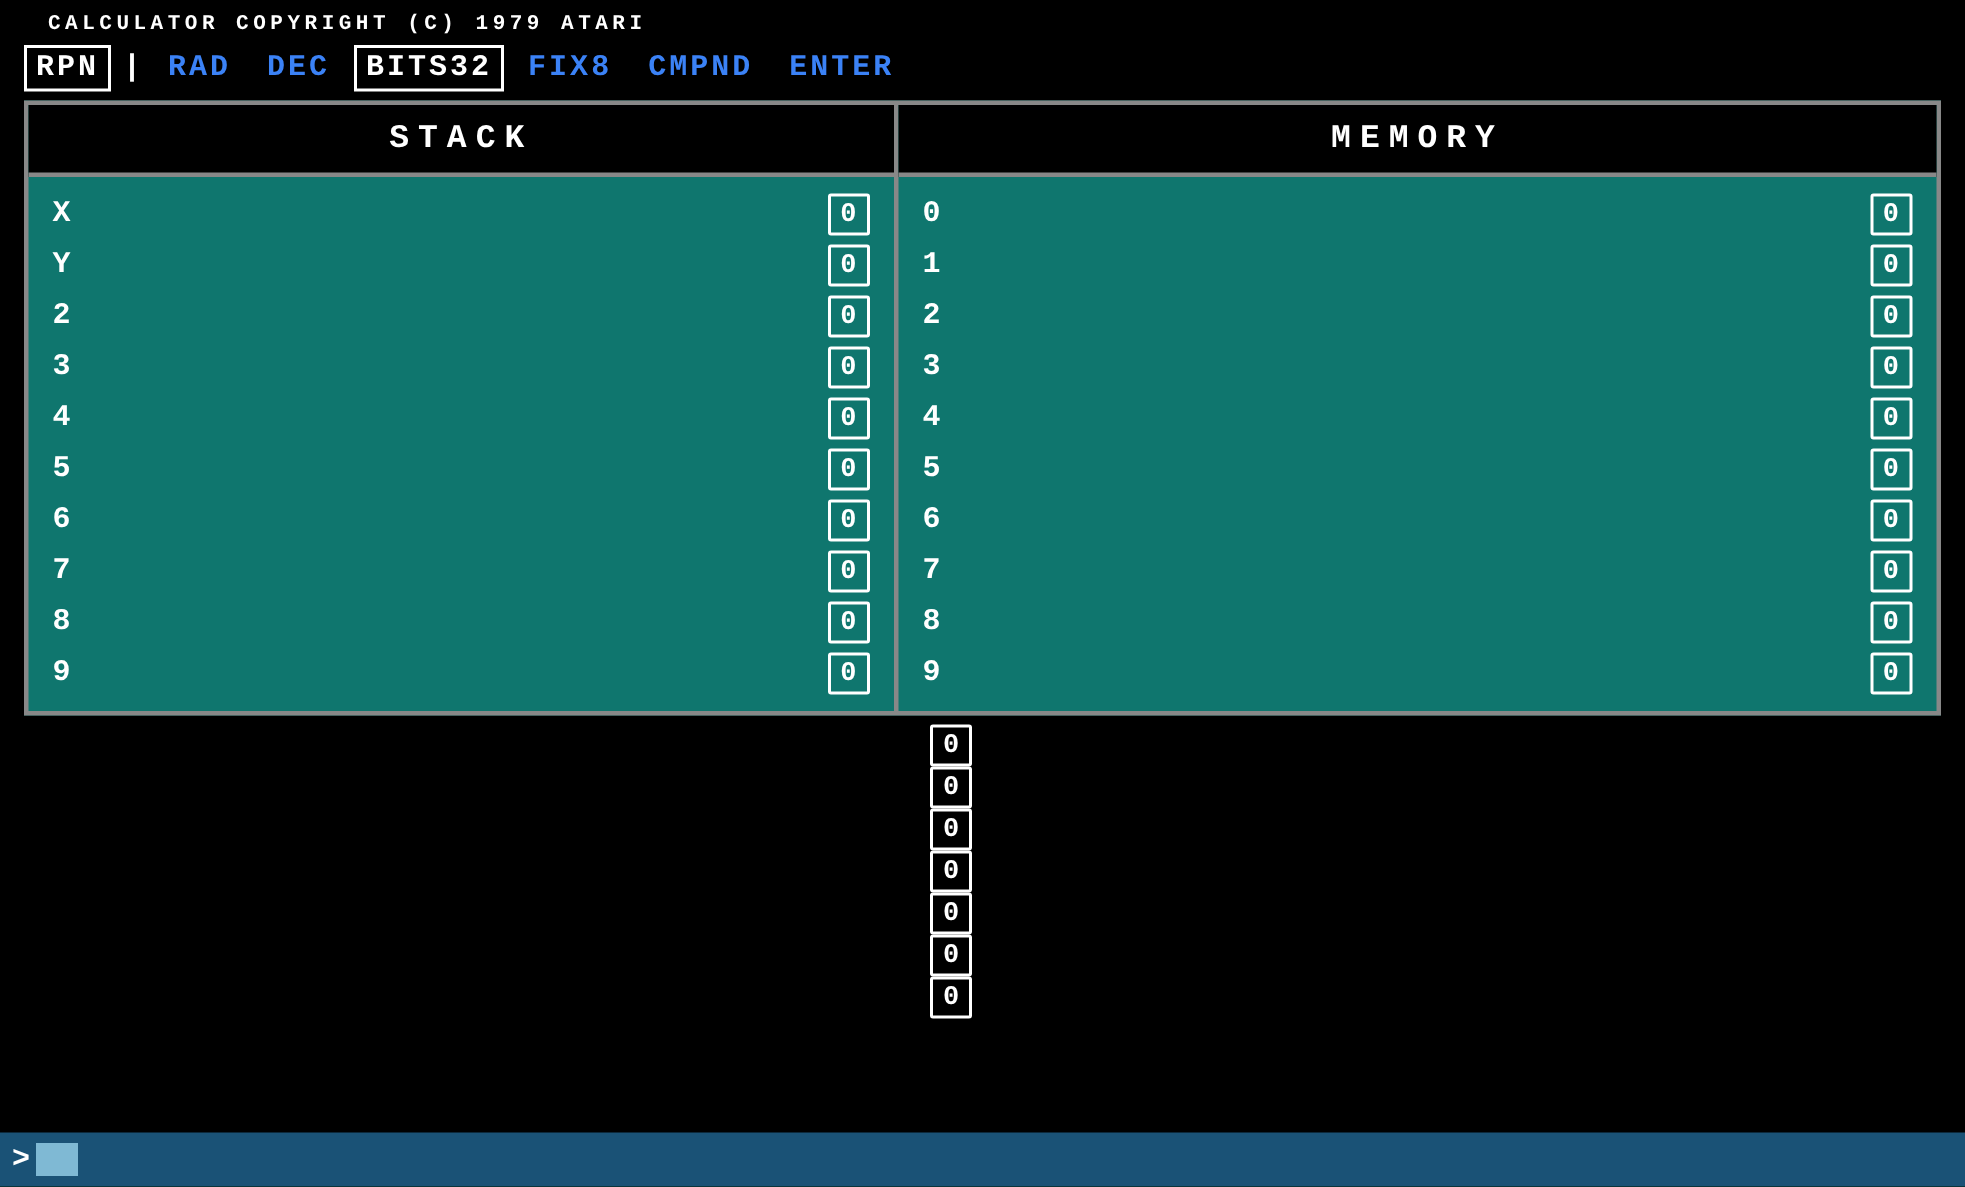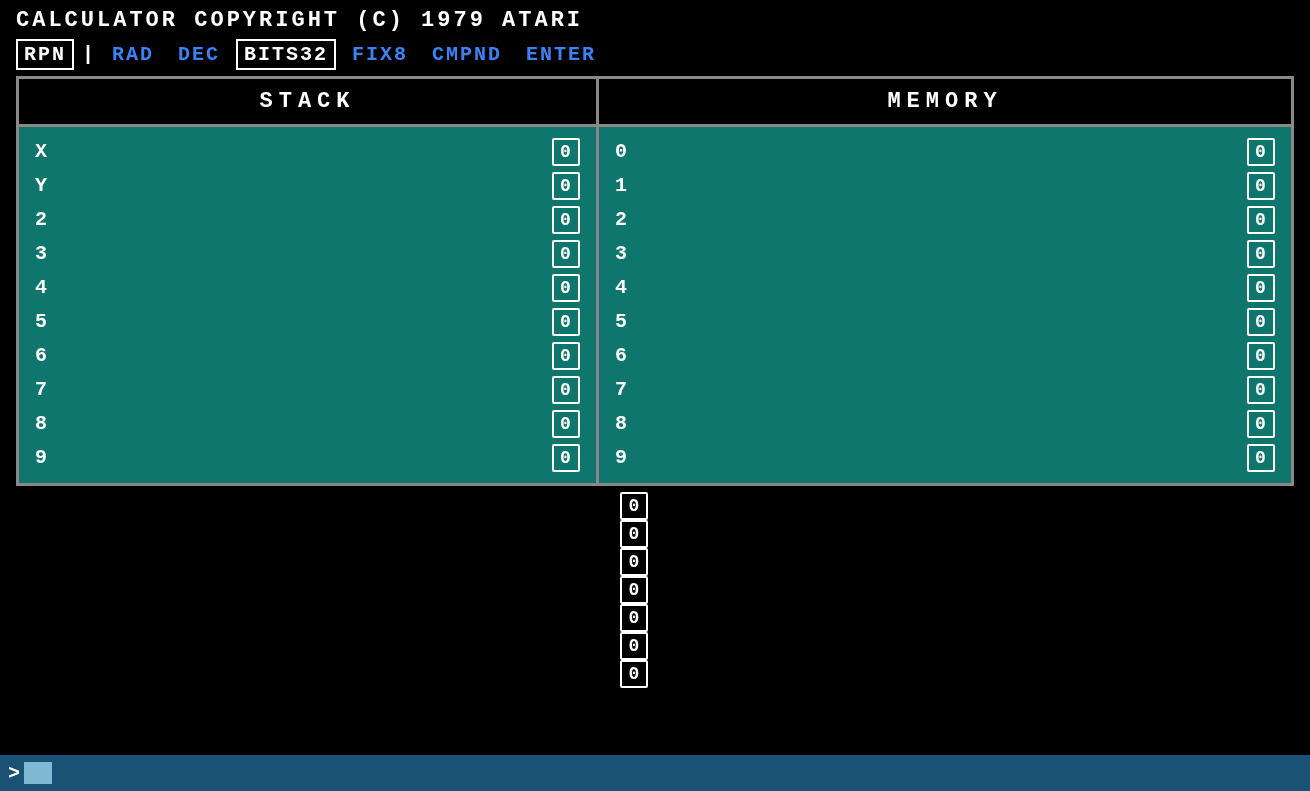--- a/index.html
+++ b/index.html
@@ -15,24 +15,24 @@
     .screen {
       width: 1310px;
       height: 791px;
       background: #000;
       position: relative;
     }
 
     
     .title-bar {
       color: #fff;
-      font-size: 22px;
+      font-size: 14px;
       font-weight: bold;
       letter-spacing: 3px;
-      padding: 8px 16px 4px 16px;
+      padding: 8px 16px 4px 32px;
       font-family: 'Courier New', Courier, monospace;
       text-transform: uppercase;
     }
 
     
     .mode-bar {
       display: flex;
       align-items: center;
       padding: 2px 16px 6px 16px;
       gap: 8px;

